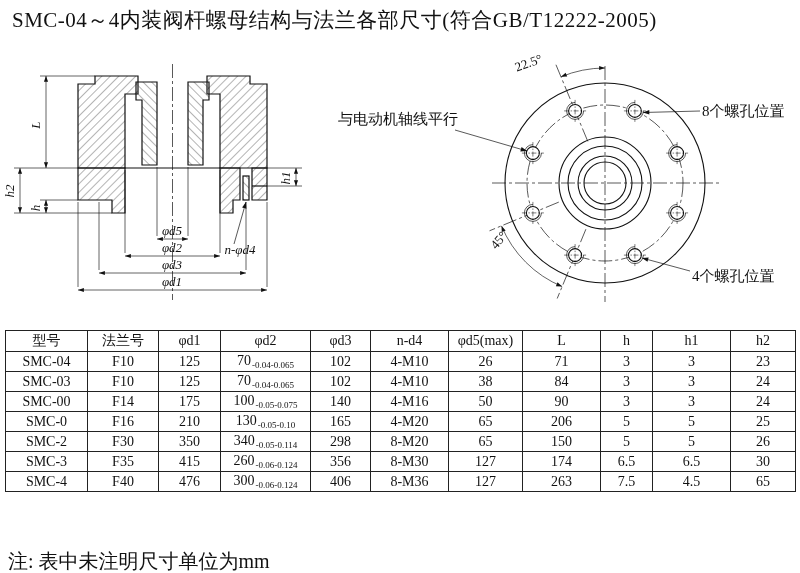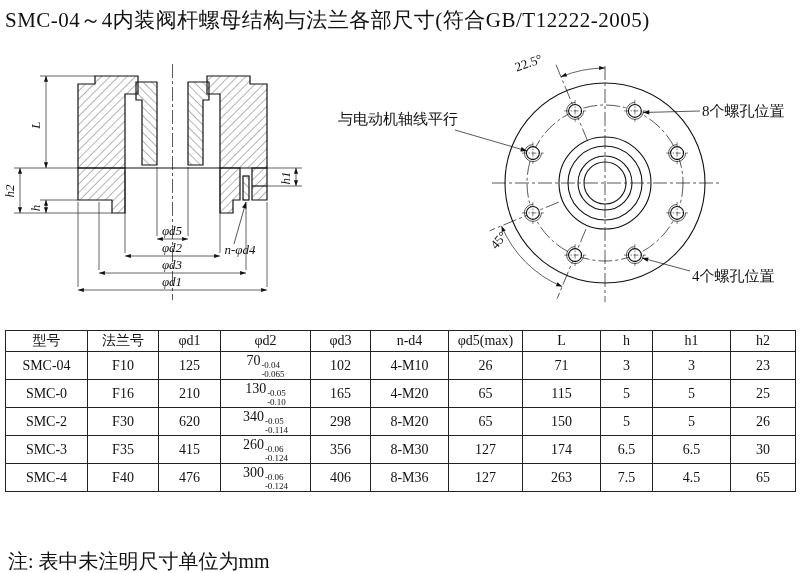--- a/index.html
+++ b/index.html
@@ -1,28 +1,28 @@
 <!DOCTYPE html>
 <html><head>
 <meta charset="utf-8">
 <style>
   *{margin:0;padding:0;box-sizing:border-box}
   html,body{background:#fff}
   body{width:800px;height:573px;position:relative;overflow:hidden;
        font-family:"Liberation Serif","DejaVu Serif",serif;color:#111}
   .page{position:relative;width:800px;height:573px;background:#fff}
-  .title{position:absolute;top:6px;left:5px;font-size:21px;letter-spacing:.5px;white-space:nowrap}
+  .title{position:absolute;top:6px;left:12px;font-size:21px;letter-spacing:.5px;white-space:nowrap}
   .dwg{position:absolute;top:50px}
   .dwg-left{left:0}
   .dwg-right{left:330px}
   .tablewrap{position:absolute;top:330px;left:5px;width:790px}
   table{border-collapse:collapse;width:100%;table-layout:fixed}
   th,td{border:1px solid #222;text-align:center;vertical-align:middle;font-size:14px;
         font-weight:normal;padding:1px 0;height:20px;white-space:nowrap;overflow:hidden}
-  .tol{display:inline-flex;flex-direction:column;font-size:9px;line-height:8.5px;
+  .tol{display:inline-flex;font-size:9px;line-height:8.5px;
        vertical-align:-3px;margin-left:1px;text-align:left}
   .note{position:absolute;top:548px;left:8px;font-size:20px}
 
   
   .pl{stroke:#111;stroke-width:1.2;fill:none}
   .hatched{fill:url(#hatch);stroke:#111;stroke-width:1.2}
   .hatched2{fill:url(#hatch2);stroke:#111;stroke-width:1.2}
   .cl{stroke:#111;stroke-width:.7;stroke-dasharray:14 3 3 3;fill:none}
   .ext{stroke:#111;stroke-width:.65;fill:none}
   .dim{stroke:#111;stroke-width:.65;fill:none}
@@ -258,39 +258,71 @@
               </span></td>
             <td>102</td>
             <td>4-M10</td>
             <td>26</td>
             <td>71</td>
             <td>3</td>
             <td>3</td>
             <td>23</td>
           </tr>
           <tr>
+            <td>SMC-03</td>
+            <td>F10</td>
+            <td>125</td>
+            <td><span>70</span><span class="tol">
+                <span>-0.04</span>
+                <span>-0.065</span>
+              </span></td>
+            <td>102</td>
+            <td>4-M10</td>
+            <td>38</td>
+            <td>84</td>
+            <td>3</td>
+            <td>3</td>
+            <td>24</td>
+          </tr>
+          <tr>
+            <td>SMC-00</td>
+            <td>F14</td>
+            <td>175</td>
+            <td><span>100</span><span class="tol">
+                <span>-0.05</span>
+                <span>-0.075</span>
+              </span></td>
+            <td>140</td>
+            <td>4-M16</td>
+            <td>50</td>
+            <td>90</td>
+            <td>3</td>
+            <td>3</td>
+            <td>24</td>
+          </tr>
+          <tr>
             <td>SMC-0</td>
             <td>F16</td>
             <td>210</td>
             <td><span>130</span><span class="tol">
                 <span>-0.05</span>
                 <span>-0.10</span>
               </span></td>
             <td>165</td>
             <td>4-M20</td>
             <td>65</td>
-            <td>115</td>
+            <td>206</td>
             <td>5</td>
             <td>5</td>
             <td>25</td>
           </tr>
           <tr>
             <td>SMC-2</td>
             <td>F30</td>
-            <td>620</td>
+            <td>350</td>
             <td><span>340</span><span class="tol">
                 <span>-0.05</span>
                 <span>-0.114</span>
               </span></td>
             <td>298</td>
             <td>8-M20</td>
             <td>65</td>
             <td>150</td>
             <td>5</td>
             <td>5</td>

